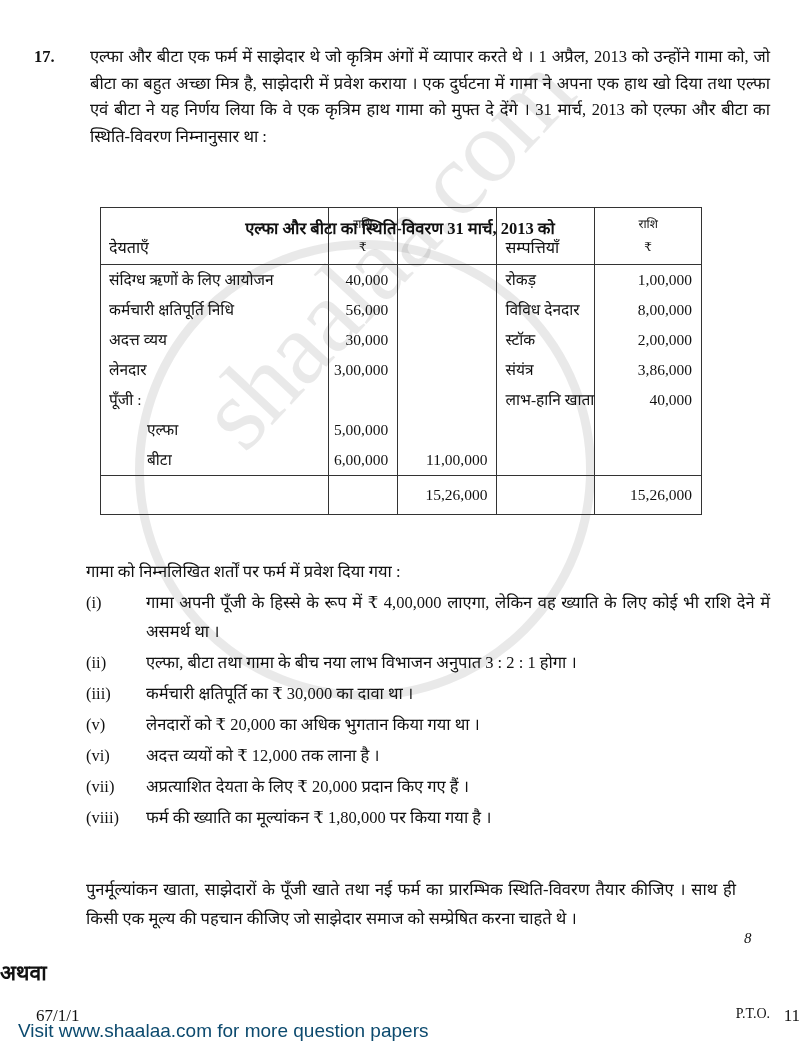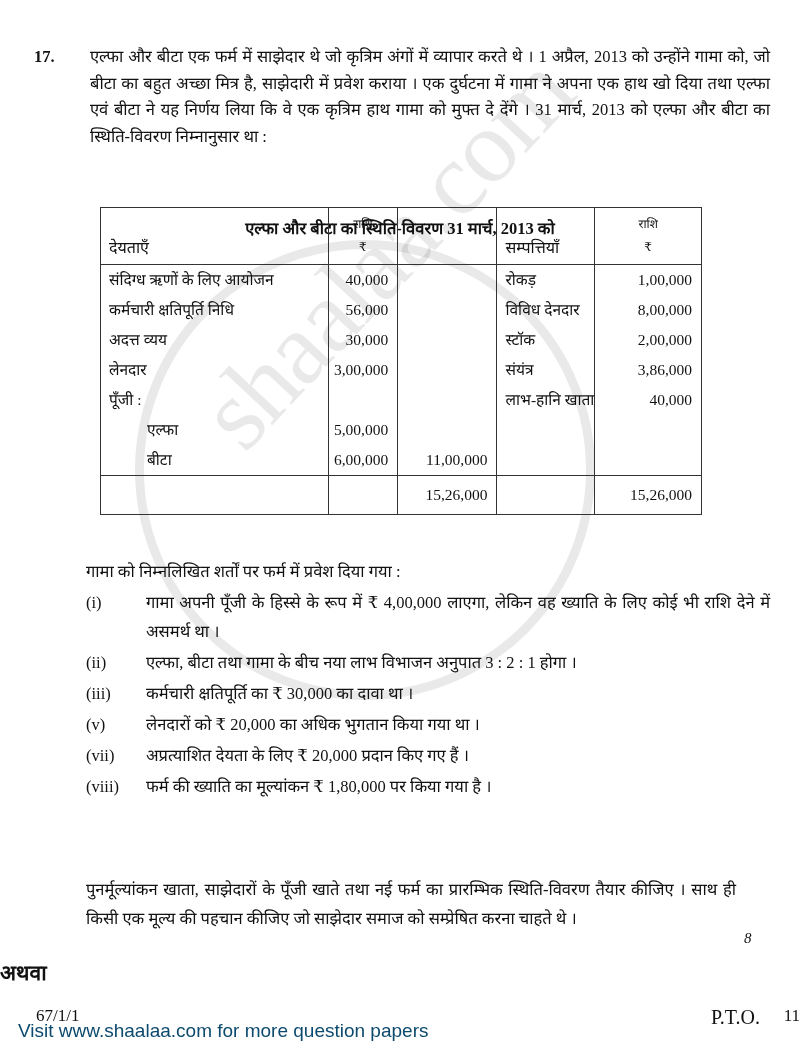--- a/index.html
+++ b/index.html
@@ -209,23 +209,23 @@
   .f-page {
     position: absolute;
     left: 0;
     top: 1006px;
     width: 800px;
     text-align: right;
     font-size: 17px;
   }
   .f-pto {
     position: absolute;
-    right: 40px;
+    right: 30px;
     top: 1006px;
-    font-size: 20px;
+    font-size: 14px;
   }
   .f-visit {
     position: absolute;
     left: 18px;
     top: 1020px;
     font-family: "Liberation Sans", "DejaVu Sans", sans-serif;
     font-size: 19px;
     color: #0c4a6e;
   }
 </style>
@@ -358,20 +358,24 @@
       </div>
       <div class="cond">
         <div class="rn">(iii)</div>
         <div class="ct">कर्मचारी क्षतिपूर्ति का ₹ 30,000 का दावा था ।</div>
       </div>
       <div class="cond">
         <div class="rn">(v)</div>
         <div class="ct">लेनदारों को ₹ 20,000 का अधिक भुगतान किया गया था ।</div>
       </div>
       <div class="cond">
+        <div class="rn">(vi)</div>
+        <div class="ct">अदत्त व्ययों को ₹ 12,000 तक लाना है ।</div>
+      </div>
+      <div class="cond">
         <div class="rn">(vii)</div>
         <div class="ct">अप्रत्याशित देयता के लिए ₹ 20,000 प्रदान किए गए हैं ।</div>
       </div>
       <div class="cond">
         <div class="rn">(viii)</div>
         <div class="ct">फर्म की ख्याति का मूल्यांकन ₹ 1,80,000 पर किया गया है ।</div>
       </div>
     </div>
 
     <div class="closing">पुनर्मूल्यांकन खाता, साझेदारों के पूँजी खाते तथा नई फर्म का प्रारम्भिक स्थिति-विवरण तैयार कीजिए । साथ ही किसी एक मूल्य की पहचान कीजिए जो साझेदार समाज को सम्प्रेषित करना चाहते थे ।</div>

